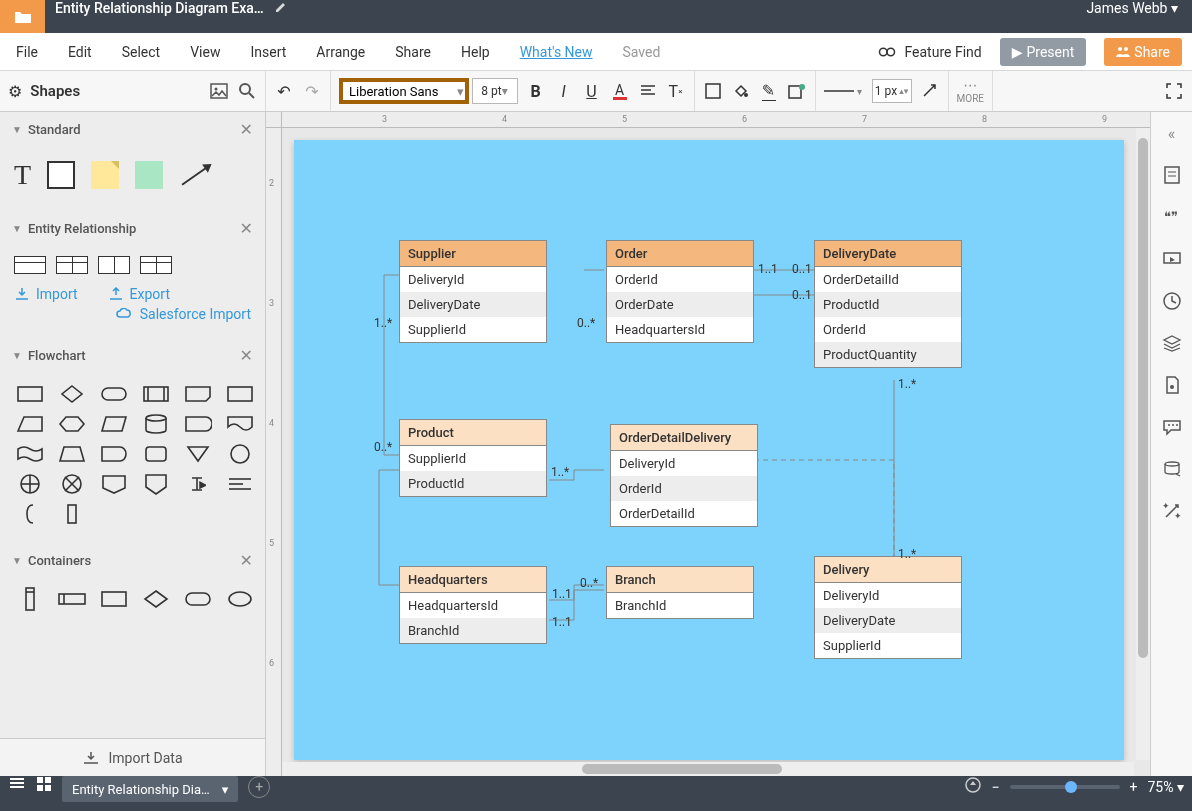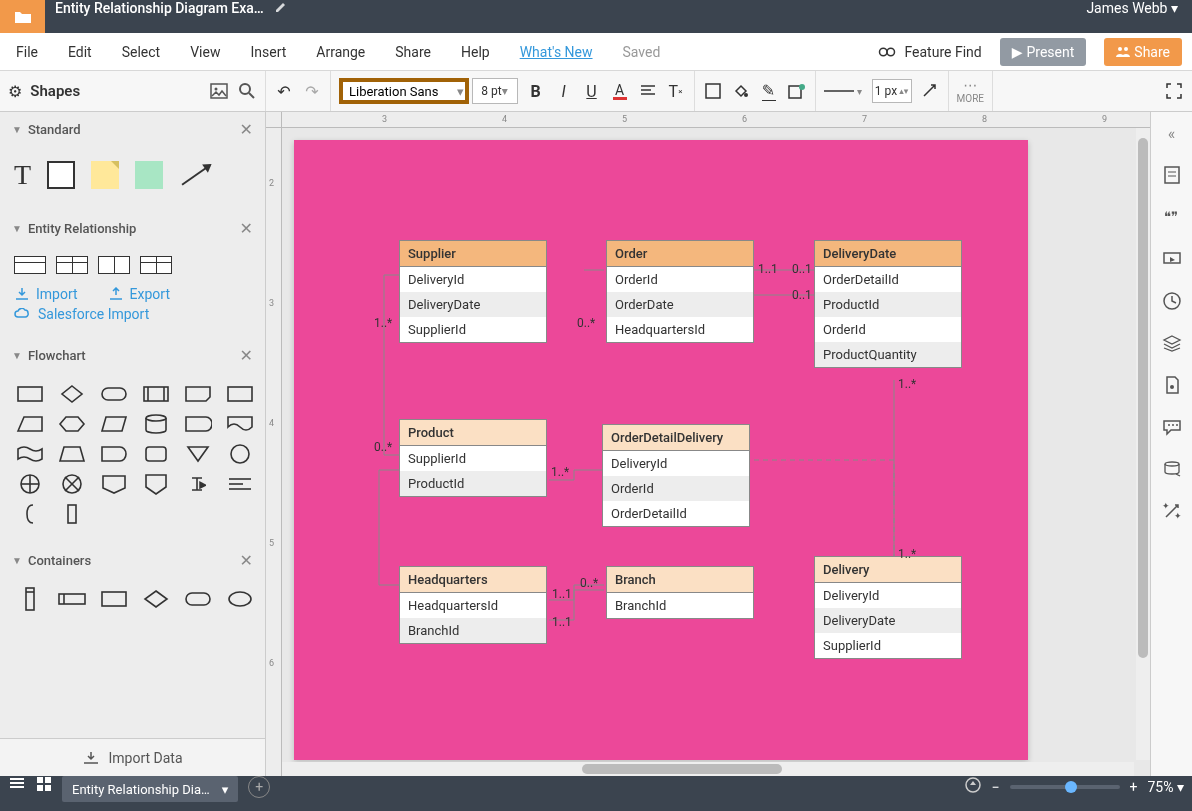--- a/index.html
+++ b/index.html
@@ -42,33 +42,33 @@
 .shape-note::after{content:"";position:absolute;top:0;right:0;border-left:8px solid transparent;border-top:8px solid #d6c060}
 .shape-fill{width:28px;height:28px;background:#a8e6c4}
 .shape-arrow{width:34px;height:2px;background:#333;position:relative;transform:rotate(-35deg)}
 .shape-arrow::after{content:"";position:absolute;right:-2px;top:-4px;border-left:8px solid #333;border-top:5px solid transparent;border-bottom:5px solid transparent}
 .er-row{display:flex;gap:10px;padding:4px 0}
 .er-s{width:32px;height:18px;border:1.5px solid #333;background:#fff;position:relative}
 .er-s.hdr::before{content:"";position:absolute;top:5px;left:0;right:0;height:1px;background:#333}
 .er-s.cols::after{content:"";position:absolute;top:0;bottom:0;left:50%;width:1px;background:#333}
 .links{display:flex;gap:30px;padding:8px 0 2px;color:#3498db;font-size:14px}
 .links div{display:flex;align-items:center;gap:6px;cursor:pointer}
-.links.sf{justify-content:flex-start;padding-top:2px}
+.links.sf{justify-content:flex-end;padding-top:2px}
 .fc-grid{display:grid;grid-template-columns:repeat(6,34px);gap:8px 8px;padding:4px 0}
 .fc{width:32px;height:22px;display:flex;align-items:center;justify-content:center}
 .fc svg{stroke:#333;stroke-width:1.6;fill:none}
 .lp-footer{margin-top:auto;height:38px;border-top:1px solid #ccc;display:flex;align-items:center;justify-content:center;gap:8px;background:#f3f3f3;font-size:14px;color:#555}
 .canvas-wrap{flex:1;position:relative;background:#e8e8e8;overflow:hidden}
 .ruler-h{position:absolute;top:0;left:16px;right:0;height:16px;background:#ededed;border-bottom:1px solid #bbb;font-size:9px;color:#888}
 .ruler-h .tick{position:absolute;top:2px}
 .ruler-v{position:absolute;top:16px;left:0;width:16px;bottom:0;background:#ededed;border-right:1px solid #bbb;font-size:9px;color:#888}
 .ruler-v .tick{position:absolute;left:3px}
 .ruler-corner{position:absolute;top:0;left:0;width:16px;height:16px;background:#ededed;border-right:1px solid #bbb;border-bottom:1px solid #bbb}
 .canvas{position:absolute;top:16px;left:16px;right:16px;bottom:16px;background:#e8e8e8}
-.page{position:absolute;top:12px;left:12px;width:734px;height:620px;background:#ec4899;box-shadow:0 2px 6px rgba(0,0,0,.2)}
+.page{position:absolute;top:12px;left:12px;width:830px;height:620px;background:#7dd3fc;box-shadow:0 2px 6px rgba(0,0,0,.2)}
 .ent{position:absolute;border:1px solid #888;background:#fff;width:148px;font-size:13px}
 .ent .hdr{background:#f4b77d;padding:5px 8px;border-bottom:1px solid #888;font-weight:500}
 .ent.light .hdr{background:#fbe0c4}
 .ent .row{padding:5px 8px}
 .ent .row.alt{background:#ededed}
 .cardlbl{position:absolute;font-size:12px;color:#333}
 .scroll-h{position:absolute;bottom:0;left:16px;right:16px;height:14px;background:#eee}
 .scroll-h .thumb{position:absolute;height:10px;top:2px;background:#bbb;border-radius:5px}
 .scroll-v{position:absolute;top:16px;right:0;width:14px;bottom:16px;background:#eee}
 .scroll-v .thumb{position:absolute;width:10px;left:2px;background:#bbb;border-radius:5px}
@@ -542,21 +542,21 @@
           <div class="row">OrderId</div>
           <div class="row alt">ProductQuantity</div>
         </div>
 
         <div class="ent light" style="top:279px;left:105px">
           <div class="hdr">Product</div>
           <div class="row">SupplierId</div>
           <div class="row alt">ProductId</div>
         </div>
 
-        <div class="ent light" style="top:284px;left:308px">
+        <div class="ent light" style="top:284px;left:316px">
           <div class="hdr">OrderDetailDelivery</div>
           <div class="row">DeliveryId</div>
           <div class="row alt">OrderId</div>
           <div class="row">OrderDetailId</div>
         </div>
 
         <div class="ent light" style="top:426px;left:105px">
           <div class="hdr">Headquarters</div>
           <div class="row">HeadquartersId</div>
           <div class="row alt">BranchId</div>

